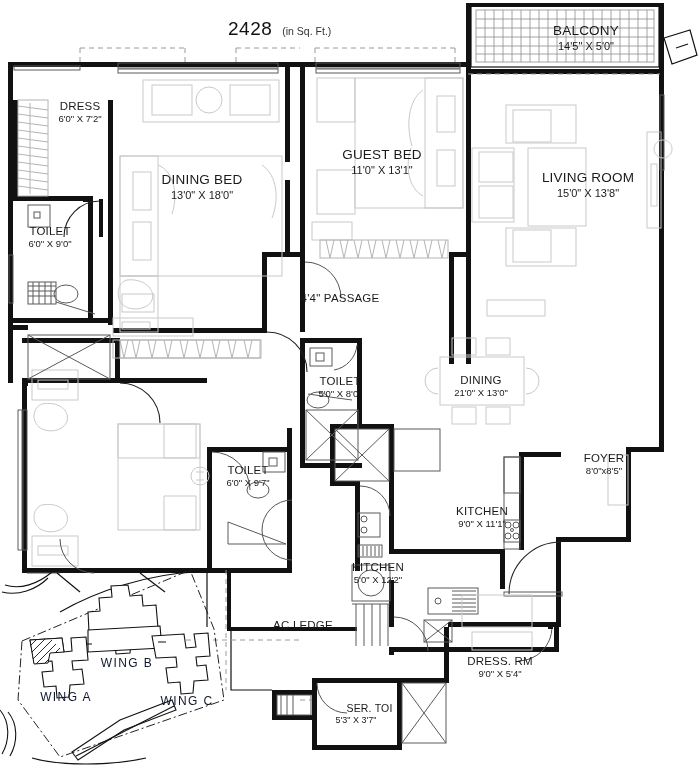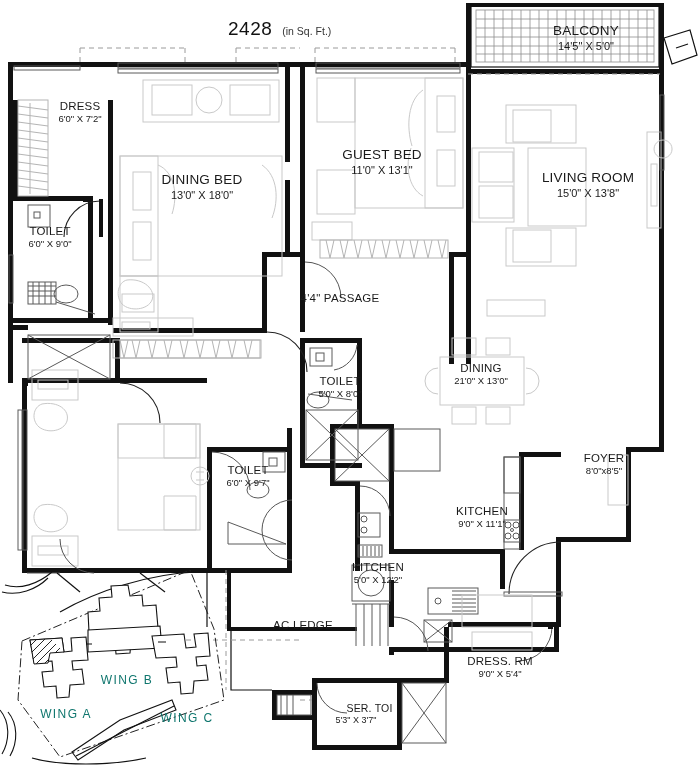--- a/index.html
+++ b/index.html
@@ -77,25 +77,24 @@
     color: #111;
     letter-spacing: 0.5px;
   }
   #area-title .unit {
     font-size: 10.5px;
     color: #333;
   }
   .keylbl {
     position: absolute;
     font-size: 12px;
-    color: #0f766e;
+    color: #0f172a;
     letter-spacing: 1.4px;
     white-space: nowrap;
     transform: translateX(-50%);
-    margin-top: 17px;
   }
 </style>
 </head>
 <body>
 
 <div id="plan-root">
 
   <svg id="plan-svg" viewBox="0 0 700 768">
 
     <g>
@@ -567,21 +566,21 @@
 
   <div class="lbl sm" style="left:340px; top:292px;">
     <span class="nm">4'4" PASSAGE</span>
   </div>
 
   <div class="lbl sm" style="left:340px; top:375px;">
     <span class="nm">TOILET</span>
     <span class="dim">5'0" X 8'0"</span>
   </div>
 
-  <div class="lbl sm" style="left:481px; top:362px;">
+  <div class="lbl sm" style="left:481px; top:374px;">
     <span class="nm">DINING</span>
     <span class="dim">21'0" X 13'0"</span>
   </div>
 
 
   <div class="lbl sm" style="left:248px; top:464px;">
     <span class="nm">TOILET</span>
     <span class="dim">6'0" X 9'7"</span>
   </div>
 

